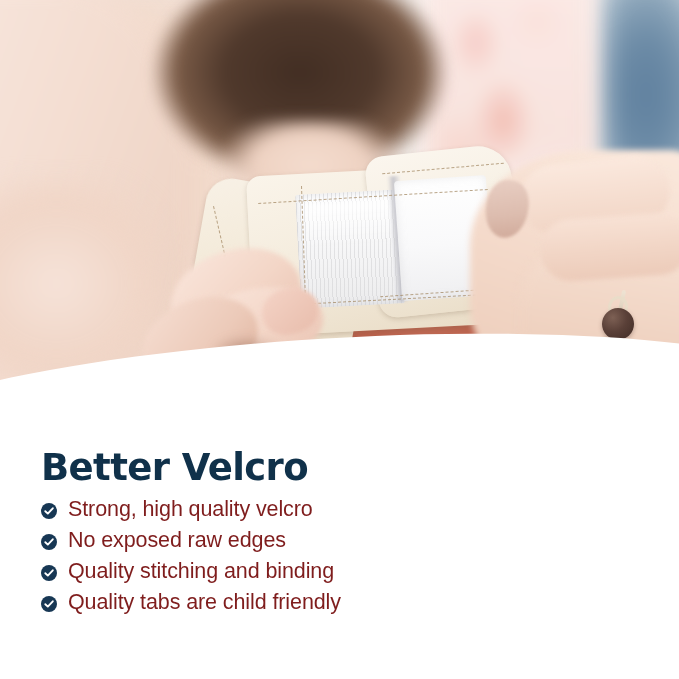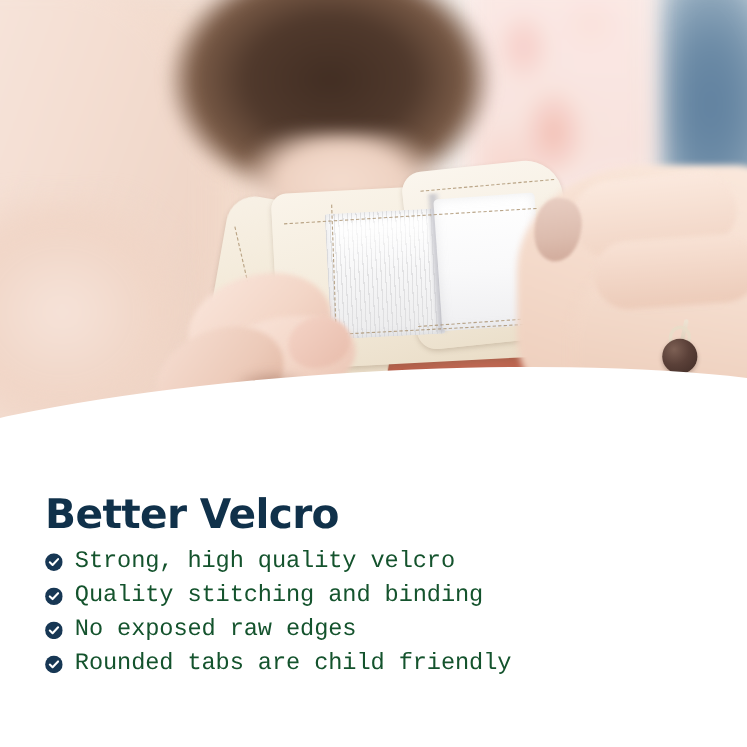--- a/index.html
+++ b/index.html
@@ -333,23 +333,23 @@
   }
   .check{
     flex:0 0 auto;
     width:16px; height:16px;
     margin-right:11px;
     position:relative;
     top:1px;
   }
   .check svg{ display:block; }
   .bullet-text{
-    font-family:Liberation Mono, monospace;
+    font-family:Liberation Sans, sans-serif;
     font-size:21.5px;
-    color:#14532d;
+    color:#7f1d1d;
     letter-spacing:-.1px;
     white-space:nowrap;
   }
 </style>
 </head>
 <body>
 
 <div id="page">
 
   <div class="photo">
@@ -431,40 +431,40 @@
         <span class="bullet-text">Strong, high quality velcro</span>
       </li>
 
       <li class="bullet">
         <span class="check">
           <svg width="16" height="16" viewBox="0 0 16 16">
             <circle cx="8" cy="8" r="8" fill="#173754"></circle>
             <path d="M4.3 8.2 L6.8 10.6 L11.8 5.3" fill="none" stroke="#ffffff" stroke-width="1.9" stroke-linecap="round" stroke-linejoin="round"></path>
           </svg>
         </span>
-        <span class="bullet-text">Quality stitching and binding</span>
+        <span class="bullet-text">No exposed raw edges</span>
       </li>
 
       <li class="bullet">
         <span class="check">
           <svg width="16" height="16" viewBox="0 0 16 16">
             <circle cx="8" cy="8" r="8" fill="#173754"></circle>
             <path d="M4.3 8.2 L6.8 10.6 L11.8 5.3" fill="none" stroke="#ffffff" stroke-width="1.9" stroke-linecap="round" stroke-linejoin="round"></path>
           </svg>
         </span>
-        <span class="bullet-text">No exposed raw edges</span>
+        <span class="bullet-text">Quality stitching and binding</span>
       </li>
 
       <li class="bullet">
         <span class="check">
           <svg width="16" height="16" viewBox="0 0 16 16">
             <circle cx="8" cy="8" r="8" fill="#173754"></circle>
             <path d="M4.3 8.2 L6.8 10.6 L11.8 5.3" fill="none" stroke="#ffffff" stroke-width="1.9" stroke-linecap="round" stroke-linejoin="round"></path>
           </svg>
         </span>
-        <span class="bullet-text">Rounded tabs are child friendly</span>
+        <span class="bullet-text">Quality tabs are child friendly</span>
       </li>
 
 
     </ul>
   </div>
 
 </div>
 
 </body></html>

